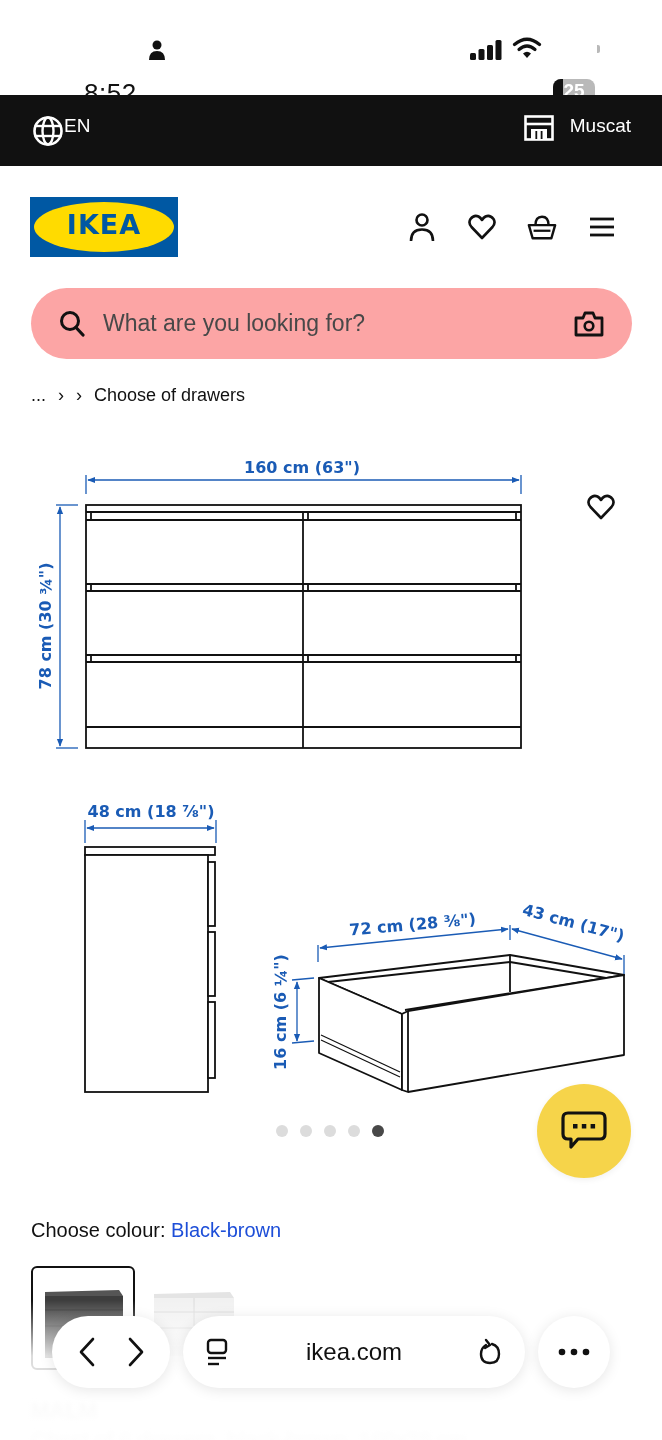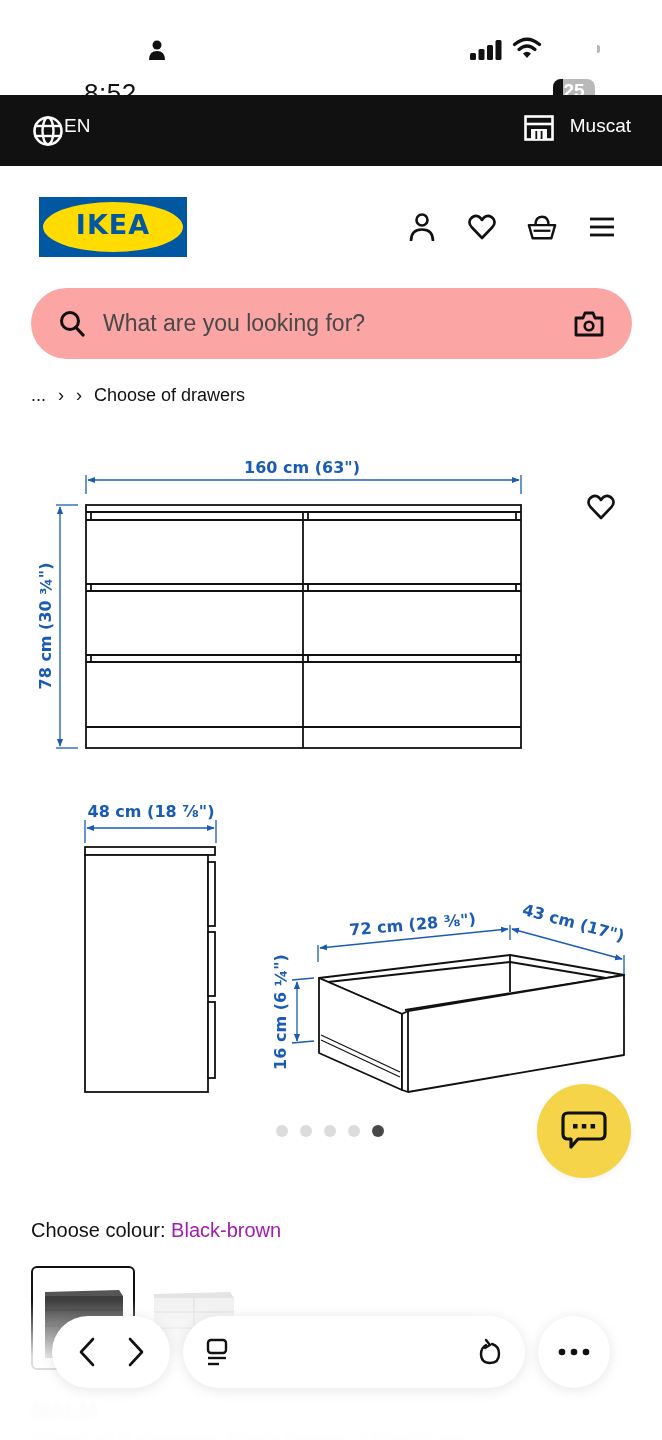--- a/index.html
+++ b/index.html
@@ -17,21 +17,21 @@
   .sb-batt-text { position: absolute; left: 0; right: 0; top: 1px; text-align: center; font-size: 19px; font-weight: bold; color: #fff; }
   .sb-batt-tip { position: absolute; left: 597px; top: 45px; width: 3px; height: 8px; border-radius: 0 2px 2px 0; background: #b9b9b9; }
 
   
   .topbar { position: absolute; top: 95px; left: 0; width: 662px; height: 71px; background: #111; color: #fff; }
   .tb-lang { position: absolute; left: 32px; top: 20px; display: flex; align-items: flex-start; font-size: 19px; }
   .tb-store { position: absolute; right: 31px; top: 20px; display: flex; gap: 16px; font-size: 19px; }
 
   
   .header { position: absolute; top: 166px; left: 0; width: 662px; height: 110px; }
-  .logo { position: absolute; left: 39px; top: 31px; width: 148px; height: 60px; background: #0058a3; }
+  .logo { position: absolute; left: 30px; top: 31px; width: 148px; height: 60px; background: #0058a3; }
   .logo-oval { position: absolute; left: 4px; top: 5px; width: 140px; height: 50px; background: #ffdb00; border-radius: 50%; }
   .logo-text { position: absolute; left: 0; right: 0; top: 12px; text-align: center; font-size: 27px; font-weight: 900; color: #0058a3; letter-spacing: 1px; font-family: "DejaVu Sans", sans-serif; }
   .hdr-icons { position: absolute; right: 45px; top: 46px; display: flex; gap: 30px; align-items: center; }
   .hdr-icon { width: 30px; height: 30px; display: flex; align-items: center; justify-content: center; }
 
   
   .search { position: absolute; left: 31px; top: 288px; width: 601px; height: 71px; background: #fca5a5; border-radius: 36px; }
   .search-ico { position: absolute; left: 28px; top: 22px; }
   .search-input { position: absolute; left: 72px; top: 0; height: 71px; width: 440px; border: none; background: transparent; font-size: 23px; color: #484848; font-family: "Liberation Sans", sans-serif; outline: none; }
   .search-input::placeholder { color: #484848; }
@@ -48,21 +48,21 @@
 
   .dots { position: absolute; left: 276px; top: 1125px; display: flex; gap: 12px; }
   .dot { width: 12px; height: 12px; border-radius: 50%; background: #dcdcdc; }
   .dot.active { background: #484848; }
 
   .chat-btn { position: absolute; left: 537px; top: 1084px; width: 94px; height: 94px; border-radius: 50%; background: #f6d44a; display: flex; align-items: center; justify-content: center; box-shadow: 0 2px 6px rgba(0,0,0,0.06); }
 
   
   .colour-label { position: absolute; left: 31px; top: 1219px; font-size: 20px; white-space: nowrap; }
   .colour-label b { font-weight: normal; }
-  .colour-val { color: #a21caf; }
+  .colour-val { color: #1d4ed8; }
   .swatch { position: absolute; top: 1266px; width: 104px; height: 104px; }
   .swatch.sel { left: 31px; border: 2px solid #111; border-radius: 6px; }
   .swatch.alt { left: 150px; }
   .product-name { position: absolute; left: 31px; top: 1398px; font-size: 22px; font-weight: bold; color: #ddd; filter: blur(2px); }
   .product-desc { position: absolute; left: 31px; top: 1428px; font-size: 22px; color: #ddd; filter: blur(2px); white-space: nowrap; }
 
   
   .fade { position: absolute; left: 0; top: 1300px; width: 662px; height: 140px; background: linear-gradient(to bottom, rgba(255,255,255,0), rgba(255,255,255,0.85) 40%, rgba(255,255,255,0.9)); }
   .nav-pill { position: absolute; left: 52px; top: 1316px; width: 118px; height: 72px; background: #fff; border-radius: 36px; box-shadow: 0 2px 14px rgba(0,0,0,0.10); display: flex; align-items: center; justify-content: space-around; padding: 0 10px; }
   .url-pill { position: absolute; left: 183px; top: 1316px; width: 342px; height: 72px; background: #fff; border-radius: 36px; box-shadow: 0 2px 14px rgba(0,0,0,0.10); }
@@ -313,20 +313,21 @@
   <svg width="22" height="32" viewBox="0 0 22 32">
     <path d="M5 3 L17 16 L5 29" stroke="#111" stroke-width="2.6" fill="none" stroke-linecap="round" stroke-linejoin="round"></path>
   </svg>
 </div>
 <div class="url-pill">
   <svg class="tabs-ico" width="24" height="28" viewBox="0 0 24 28">
     <rect x="3" y="2" width="18" height="13" rx="3" stroke="#111" stroke-width="2.4" fill="none"></rect>
     <line x1="3" y1="20" x2="21" y2="20" stroke="#111" stroke-width="2.4"></line>
     <line x1="3" y1="26" x2="14" y2="26" stroke="#111" stroke-width="2.4"></line>
   </svg>
+  <div class="url-text">ikea.com</div>
   <svg class="reload-ico" width="26" height="28" viewBox="0 0 26 28">
     <path d="M15 6 Q22 8 22 16 Q22 25 13 25 Q4 25 4 16 Q4 10 9 7" stroke="#111" stroke-width="2.4" fill="none" stroke-linecap="round"></path>
     <path d="M9 2 L13 7 L8 10" stroke="#111" stroke-width="2.4" fill="none" stroke-linecap="round" stroke-linejoin="round"></path>
   </svg>
 </div>
 <div class="more-pill">
   <svg width="34" height="10" viewBox="0 0 34 10">
     <circle cx="5" cy="5" r="3.3" fill="#111"></circle>
     <circle cx="17" cy="5" r="3.3" fill="#111"></circle>
     <circle cx="29" cy="5" r="3.3" fill="#111"></circle>

